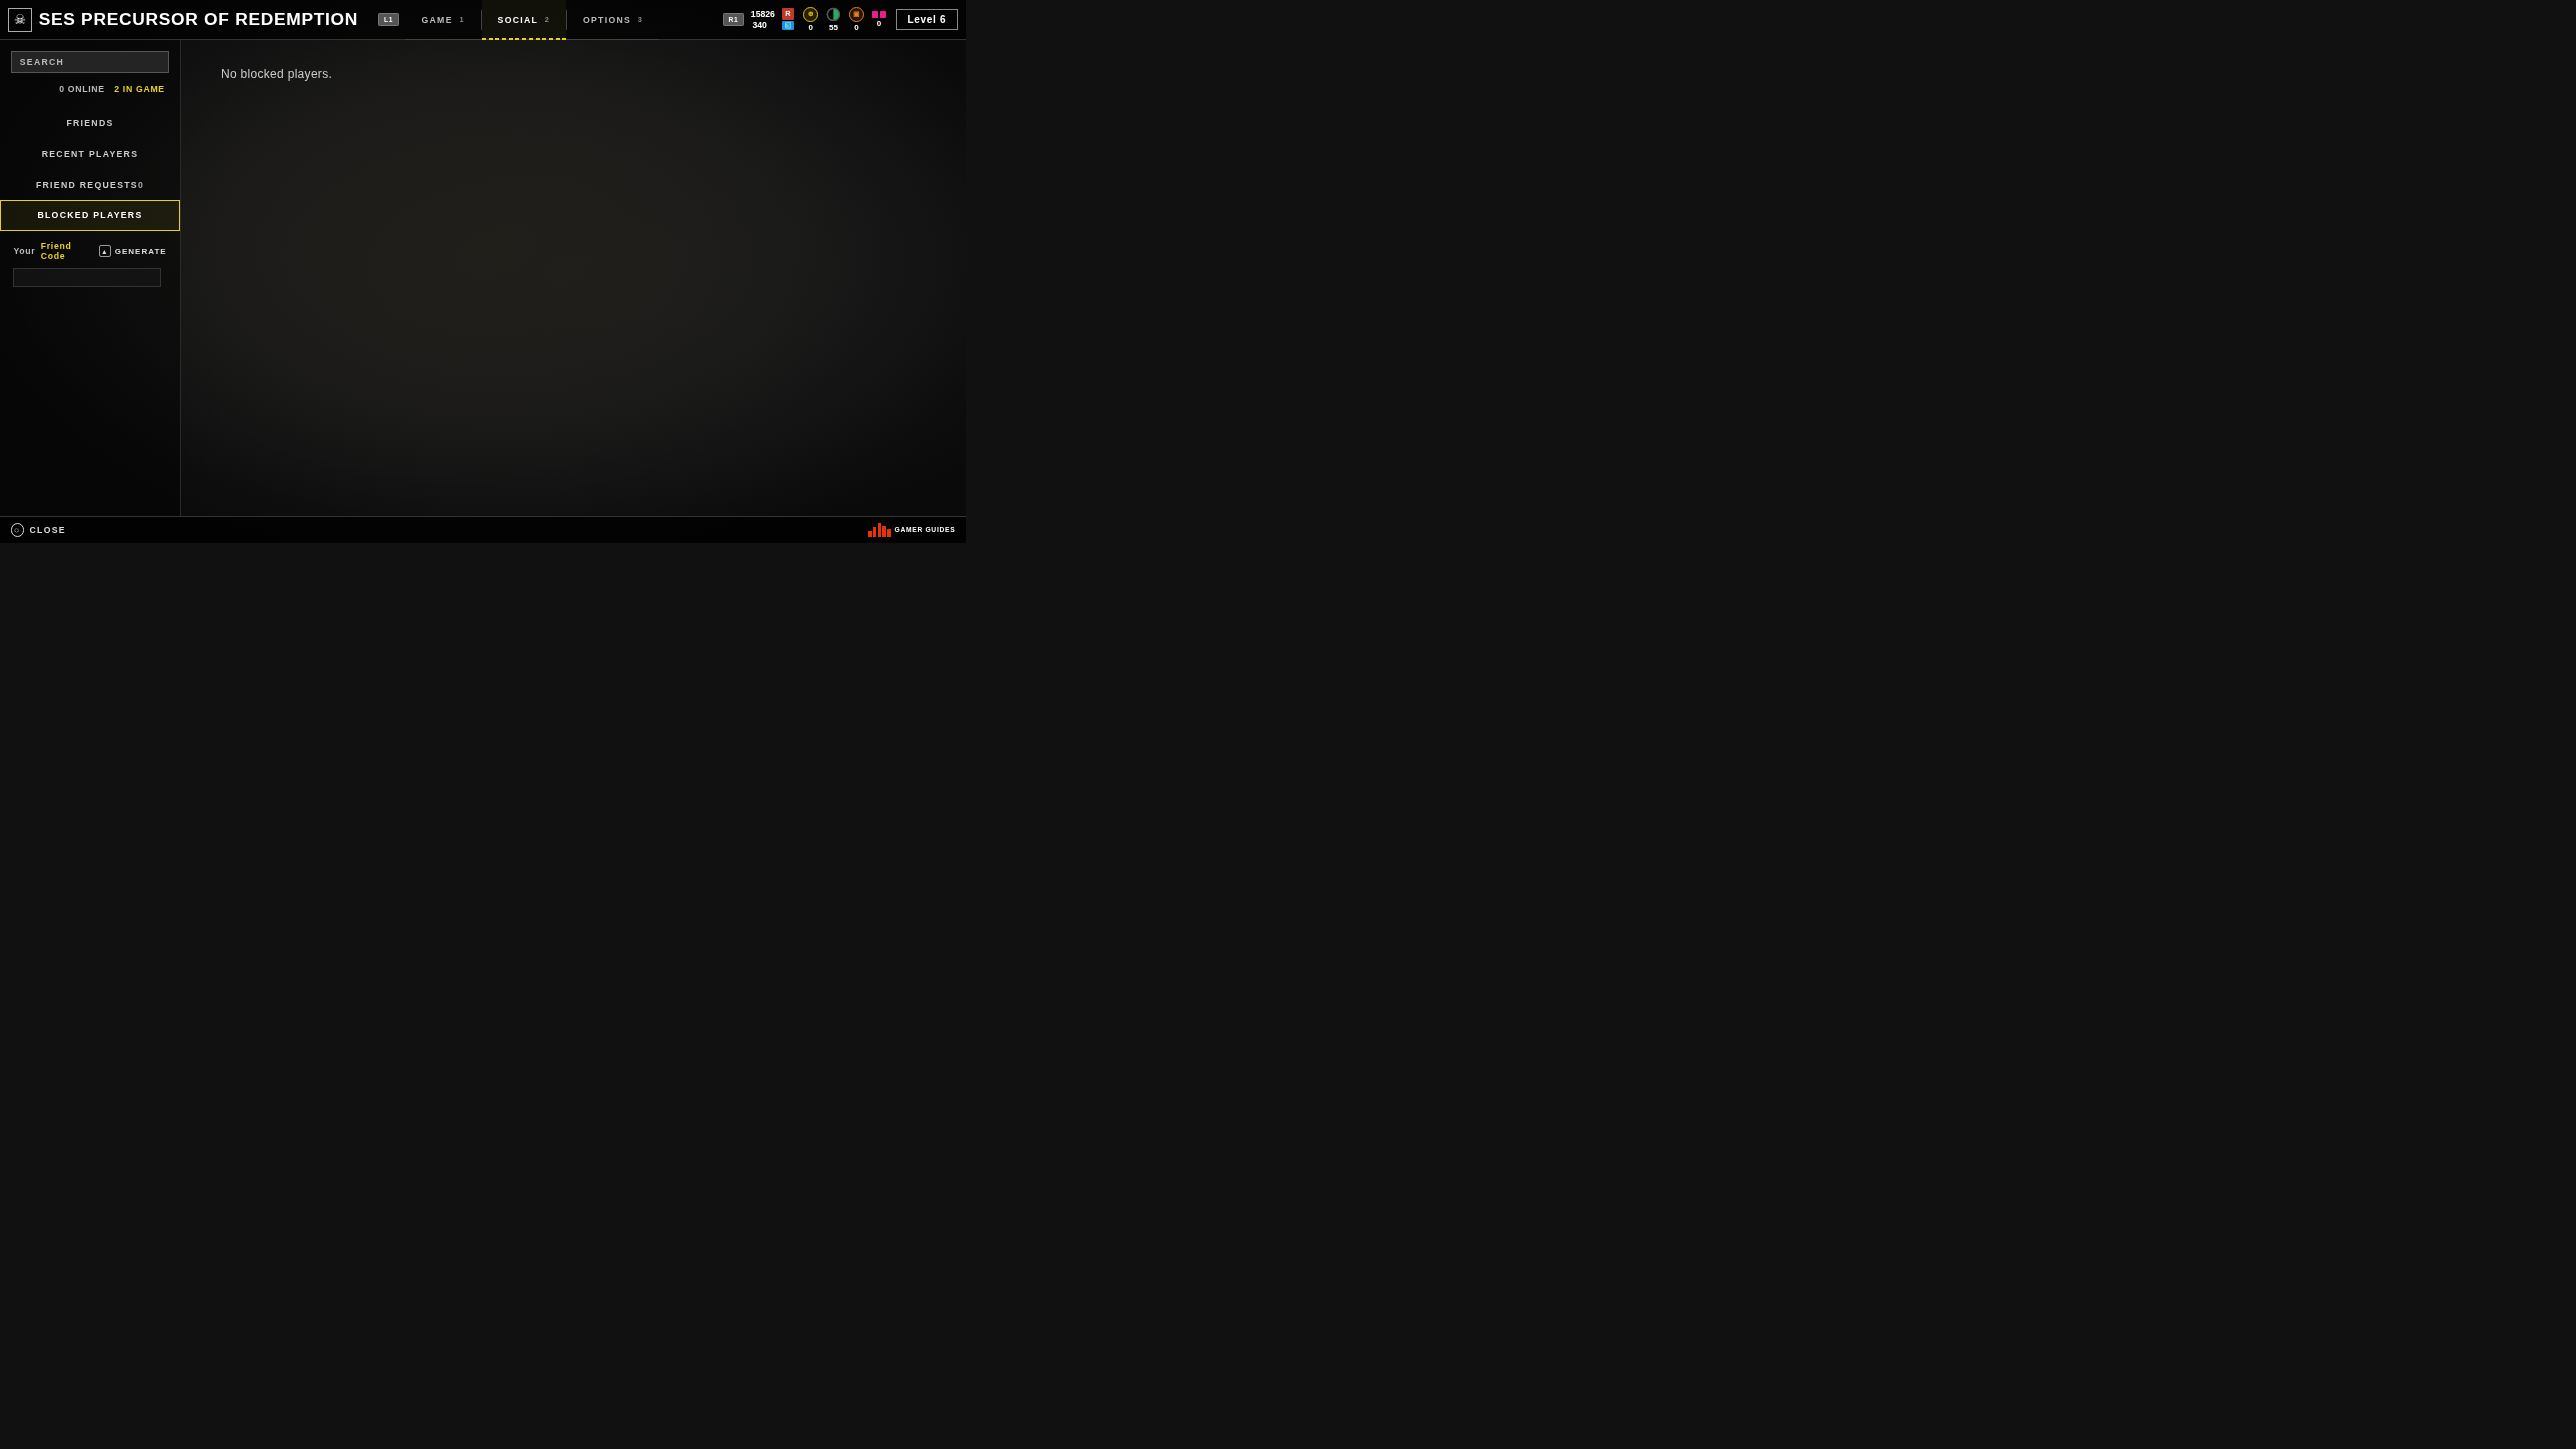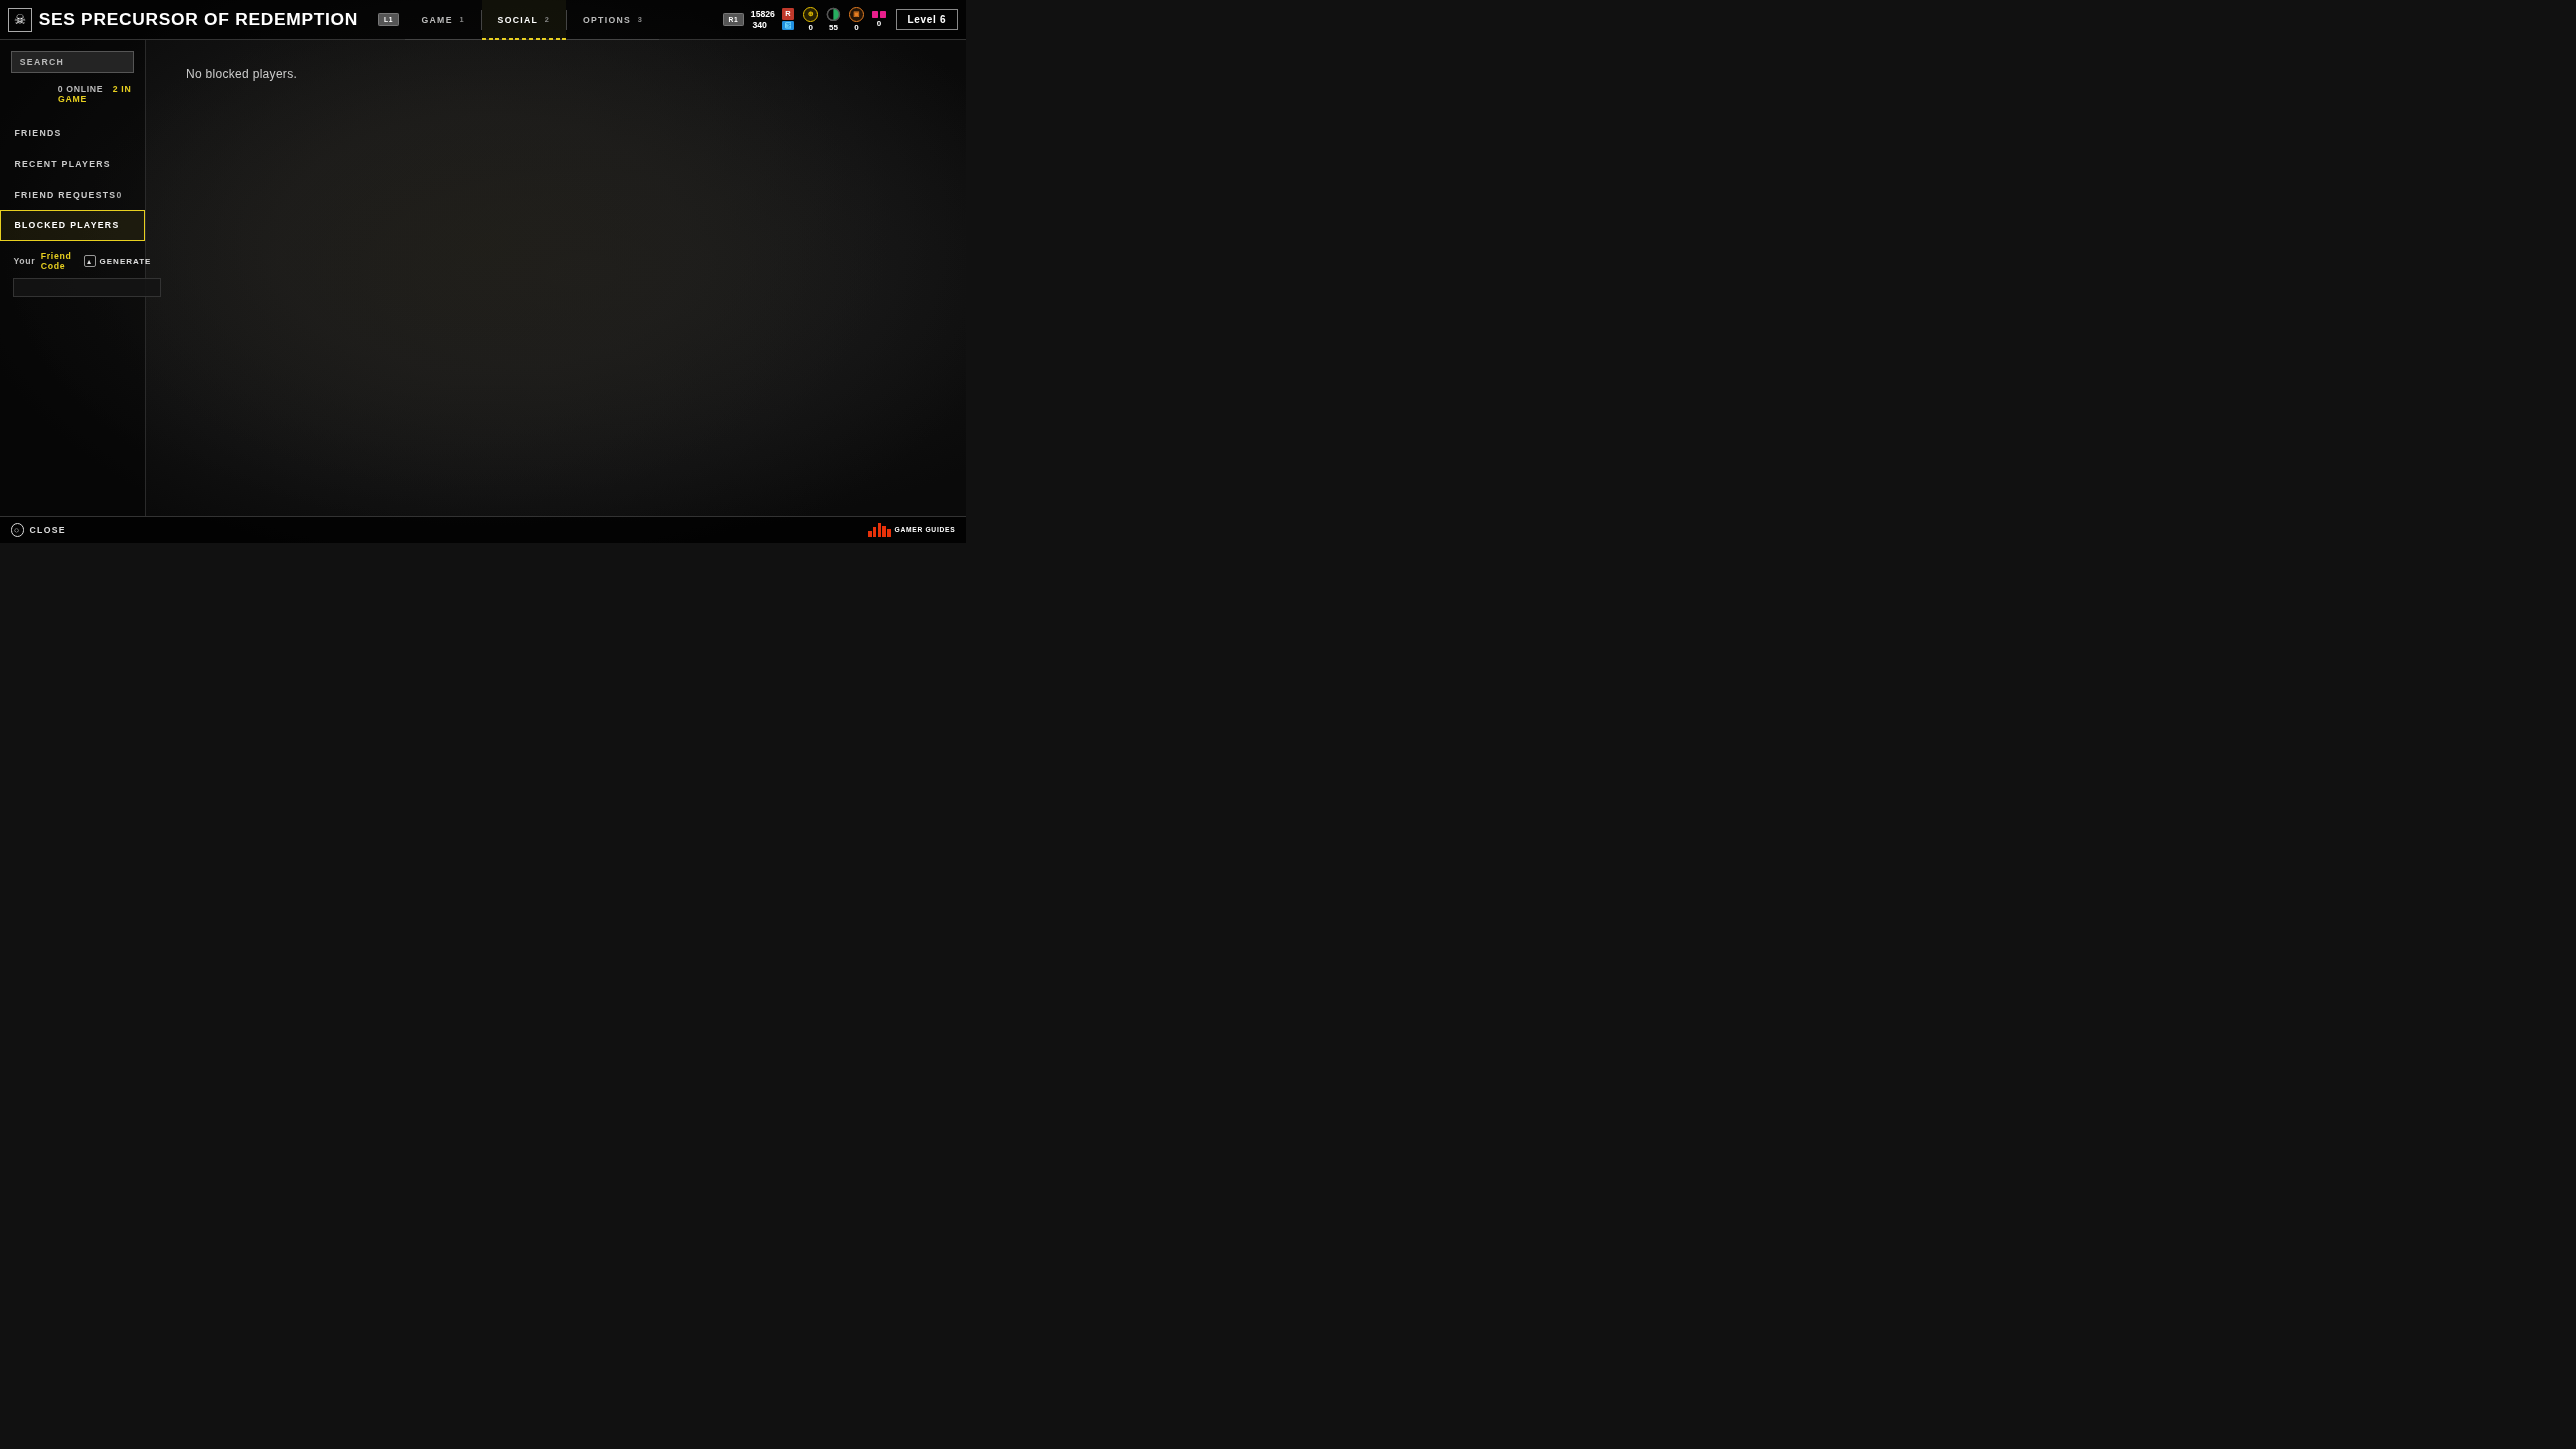--- a/index.html
+++ b/index.html
@@ -209,21 +209,21 @@
     }
 
     
     .main-content {
       display: flex;
       height: calc(100% - 40px - 27px);
     }
 
     
     .sidebar {
-      width: 146px;
+      width: 181px;
       padding: 10.7px 0;
       flex-shrink: 0;
       background: rgba(0,0,0,0.4);
       border-right: 0.7px solid #2a2a2a;
     }
 
     .search-box {
       margin: 0 10.7px 10.7px;
       background: rgba(40,40,40,0.9);
       border: 0.7px solid #555;
@@ -255,21 +255,21 @@
 
     .nav-item {
       padding: 9.4px 13.4px;
       font-size: 8.7px;
       font-weight: 700;
       letter-spacing: 1.3px;
       text-transform: uppercase;
       color: #ccc;
       cursor: pointer;
       display: flex;
-      justify-content: flex-start;
+      justify-content: center;
       align-items: center;
       border: 0.7px solid transparent;
     }
 
     .nav-item.selected {
       border: 1.3px solid #e8d020;
       color: #fff;
       background: rgba(232,208,32,0.08);
     }
 

